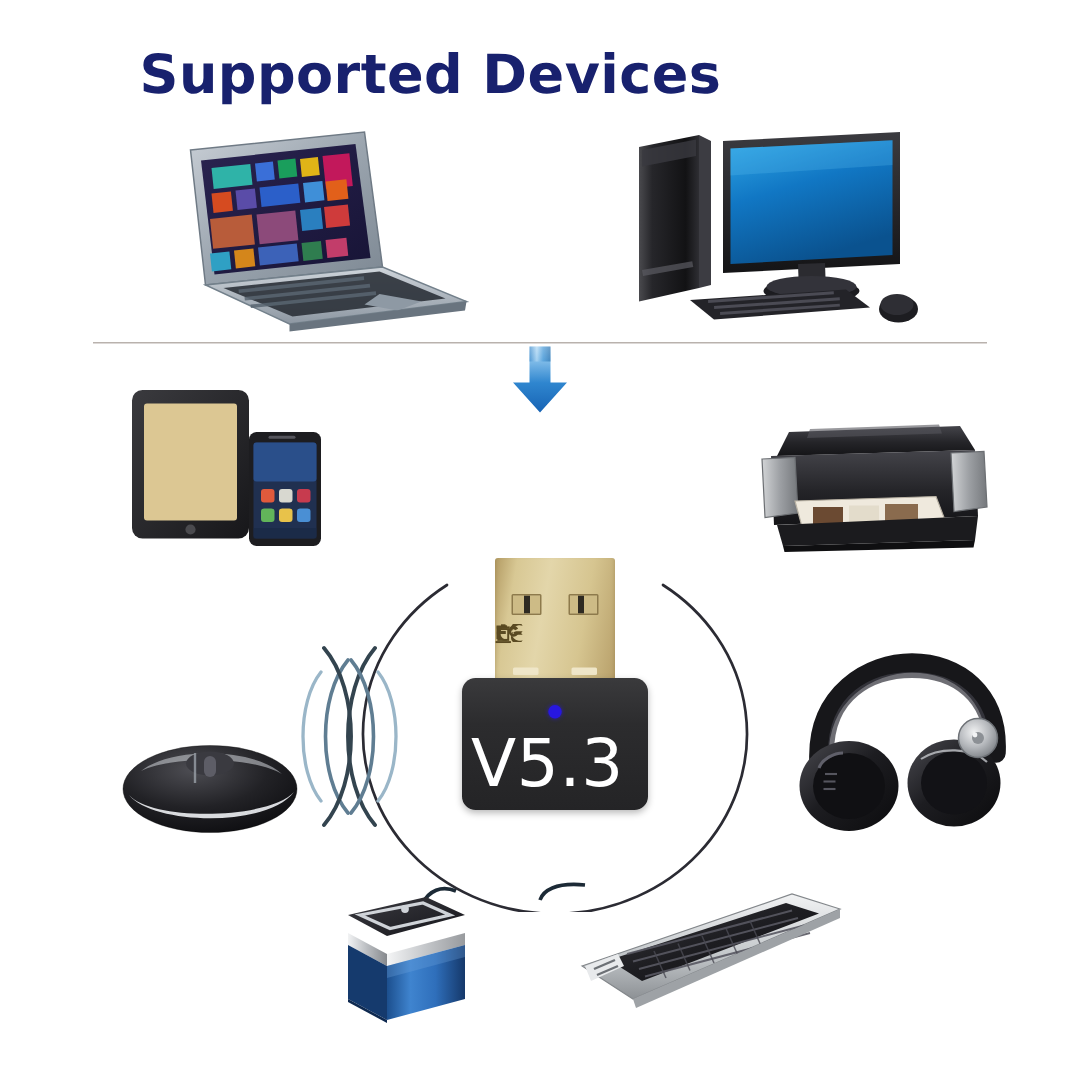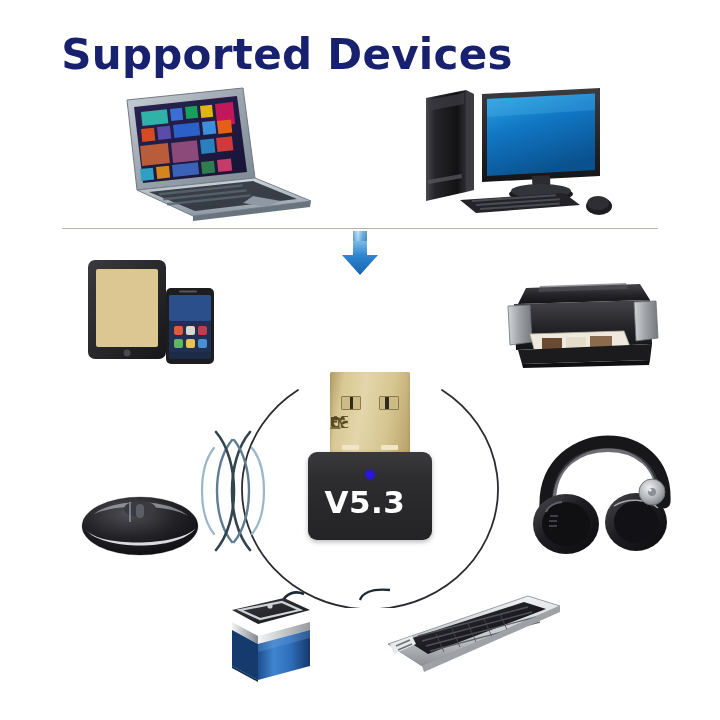--- a/index.html
+++ b/index.html
@@ -19,21 +19,21 @@
     overflow: hidden;
   }
 
   
   #page-title {
     position: absolute;
     left: 0;
     top: 30px;
     width: 574px;
     text-align: center;
-    font-size: 42px;
+    font-size: 36px;
     font-weight: bold;
     letter-spacing: 0.3px;
     color: #18216e;
     font-family: "DejaVu Sans", sans-serif;
   }
 
   
   #divider {
     position: absolute;
     left: 62px;
@@ -156,22 +156,22 @@
     background: #2717e0;
     box-shadow: 0 0 3px rgba(40,25,220,.8);
   }
   #dongle-version {
     position: absolute;
     left: 0;
     right: 10px;
     top: 32px;
     text-align: center;
     color: #ffffff;
-    font-size: 31px;
-    font-weight: bold;
+    font-size: 44px;
+    font-weight: normal;
     font-family: "DejaVu Sans", sans-serif;
     letter-spacing: 0.5px;
   }
 </style>
 </head>
 <body>
 
 <div id="stage">
 
   <div id="page-title">Supported Devices</div>

